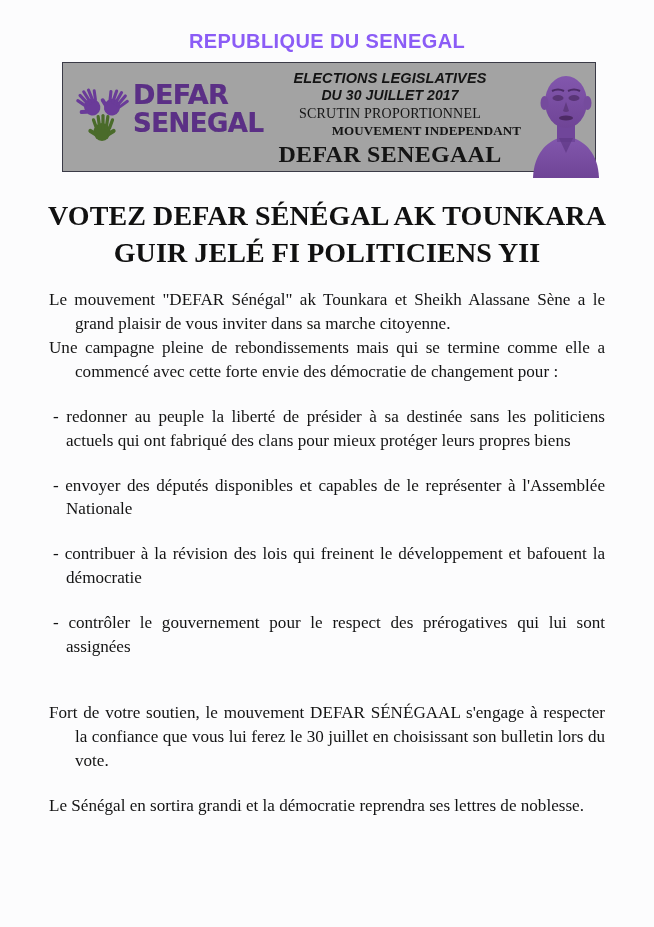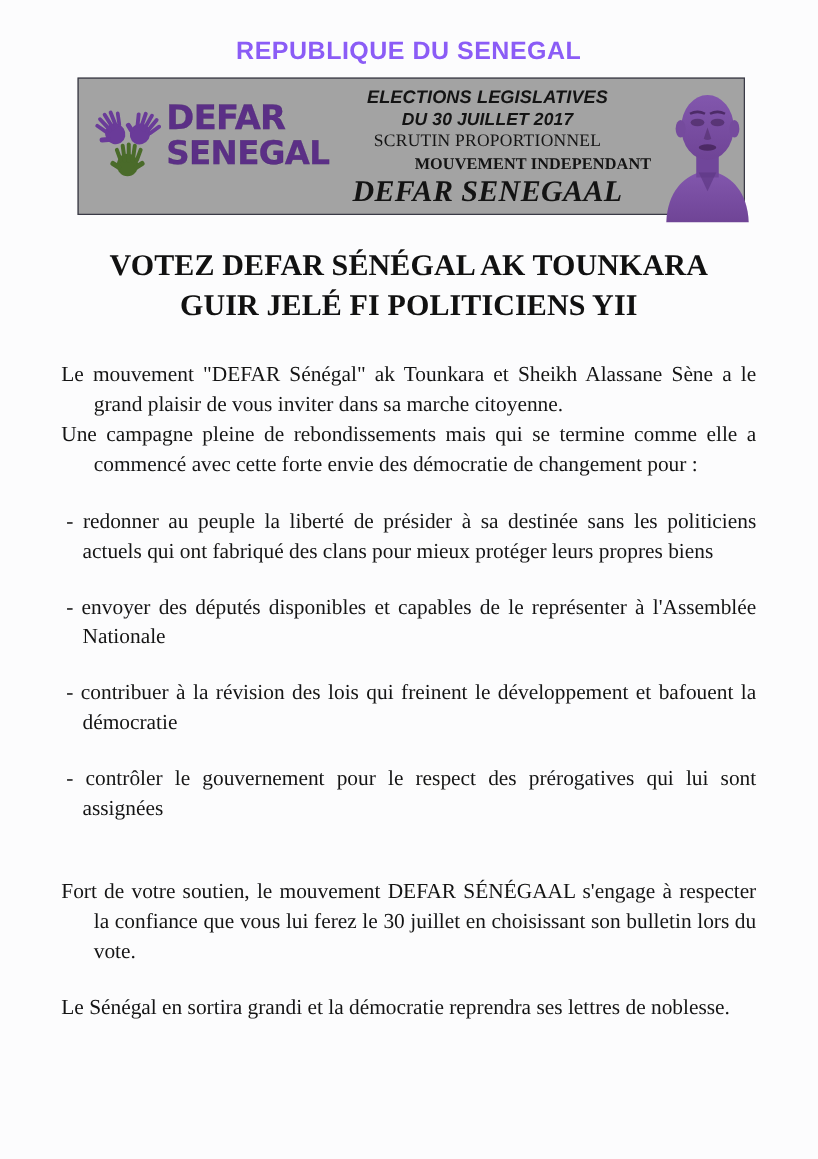--- a/index.html
+++ b/index.html
@@ -120,21 +120,20 @@
     line-height: 1.3;
     text-align: right;
   }
   .bc-5 {
     font-family: "Liberation Serif", serif;
     font-weight: bold;
     font-size: 24px;
     letter-spacing: 0.3px;
     line-height: 1.15;
     margin-top: 1px;
-    font-style: italic;
   }
 
   
   .portrait {
     position: absolute;
     left: 460px;
     top: -5px;
     width: 86px;
     height: 120px;
     overflow: visible;
@@ -142,21 +141,21 @@
 
   
   .headline {
     position: absolute;
     top: 198px;
     left: 0;
     width: 654px;
     text-align: center;
     font-family: "Liberation Serif", serif;
     font-weight: bold;
-    font-size: 24px;
+    font-size: 28px;
     line-height: 1.32;
     color: #111111;
     letter-spacing: 0.1px;
   }
   .headline span { display: block; }
 
   
   .body-col {
     position: absolute;
     top: 288px;

